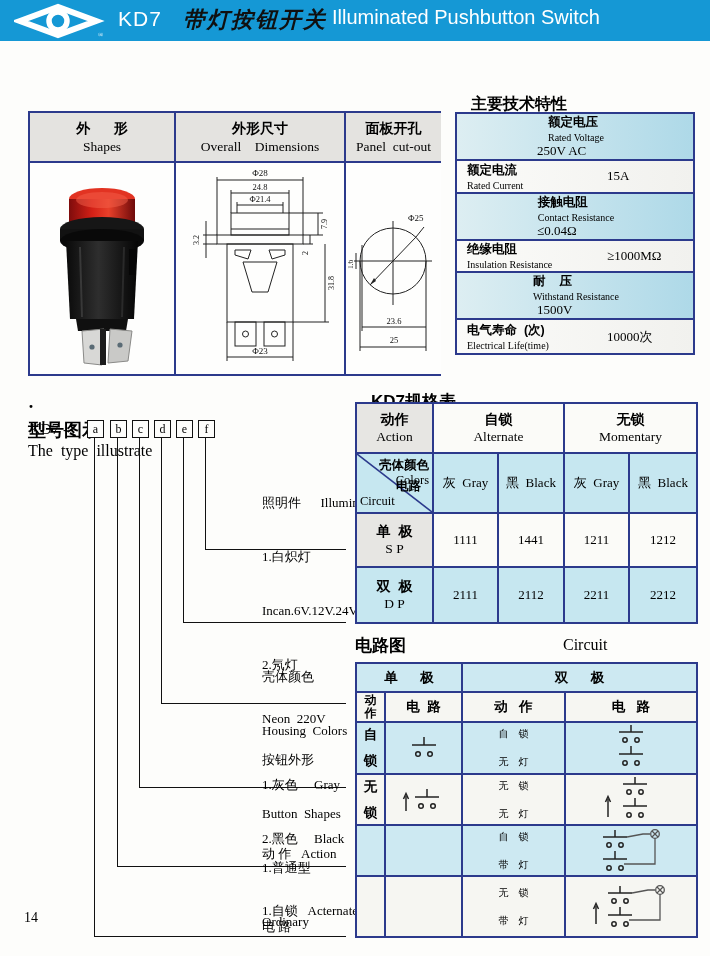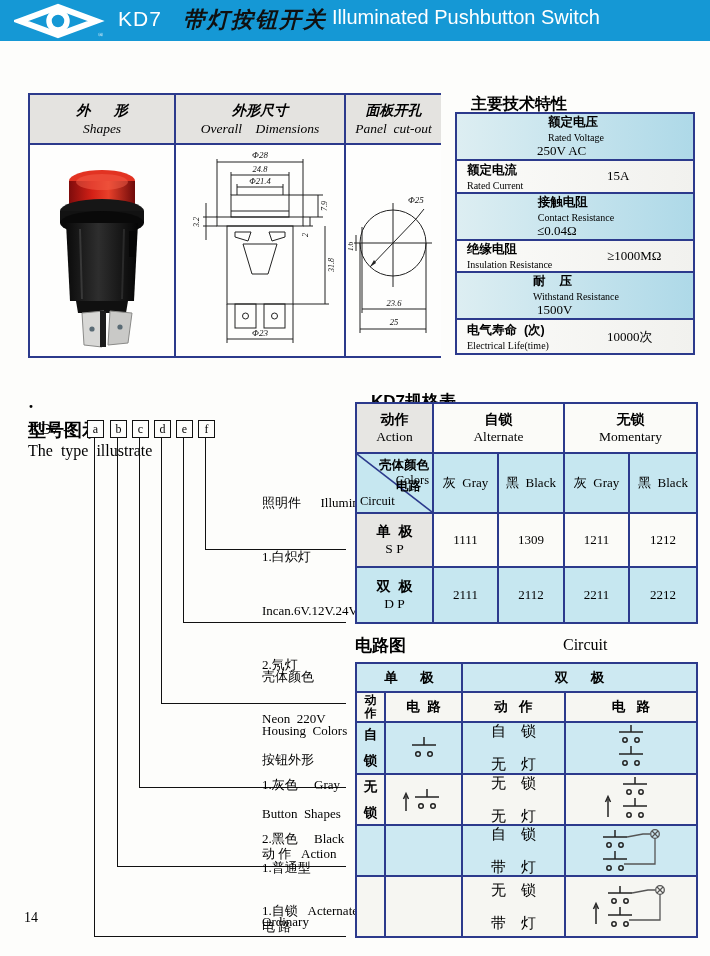--- a/index.html
+++ b/index.html
@@ -7,21 +7,21 @@
   .page{position:relative;width:710px;height:956px;background:#fdfdfb;overflow:hidden;margin:0 auto;}
 
   
   .header-bar{position:absolute;left:0;top:0;width:710px;height:41px;background:#1598d5;display:flex;align-items:center;}
   .logo{position:absolute;left:14px;top:3px;width:92px;height:36px;}
   .hdr-model{position:absolute;left:118px;top:7px;color:#fff;font-size:21px;font-family:"Liberation Sans",sans-serif;letter-spacing:1px;}
   .hdr-zh{position:absolute;left:183px;top:5px;color:#101010;font-size:22px;font-weight:bold;font-style:italic;font-family:"Liberation Sans",sans-serif;letter-spacing:2px;}
   .hdr-en{position:absolute;left:332px;top:6px;color:#fff;font-size:20px;font-family:"Liberation Sans",sans-serif;}
 
   
-  .shapes-table{position:absolute;left:28px;top:93px;width:413px;height:265px;border:2px solid #2c3a8c;background:#fff;display:grid;grid-template-columns:146px 170px 95px;grid-template-rows:50px 1fr;box-sizing:border-box;font-style:italic;}
+  .shapes-table{position:absolute;left:28px;top:111px;width:413px;height:265px;border:2px solid #2c3a8c;background:#fff;display:grid;grid-template-columns:146px 170px 95px;grid-template-rows:50px 1fr;box-sizing:border-box;}
   .shapes-table .hcell{background:#e4e3e0;border-right:2px solid #2c3a8c;border-bottom:2px solid #2c3a8c;display:flex;flex-direction:column;align-items:center;justify-content:center;gap:1px;}
   .shapes-table .hcell:nth-child(3){border-right:none;}
   .shapes-table .bcell{border-right:2px solid #2c3a8c;display:flex;align-items:center;justify-content:center;background:#fefefd;}
   .shapes-table .bcell:last-child{border-right:none;}
   .hcell .zh{font-size:14px;font-weight:bold;white-space:pre;font-family:"Liberation Sans",sans-serif;}
   .hcell .en{font-size:13.5px;white-space:pre;}
 
   
   .specs-title{position:absolute;left:455px;top:76px;white-space:pre;}
   .specs-title .zh{font-size:16px;font-weight:bold;font-family:"Liberation Sans",sans-serif;}
@@ -74,21 +74,21 @@
   .circ-title .en{font-size:16px;position:absolute;left:208px;top:2px;}
   .circ-table{position:absolute;left:355px;top:662px;width:343px;height:276px;border:2px solid #2c3a8c;box-sizing:border-box;display:grid;grid-template-columns:29px 77px 103px 1fr;grid-template-rows:29px 30px 52px 51px 51px 1fr;}
   .ct-cell{border-right:2px solid #2c3a8c;border-bottom:2px solid #2c3a8c;display:flex;align-items:center;justify-content:center;box-sizing:border-box;font-size:13.5px;}
   .ct-cell.no-r{border-right:none;}
   .ct-cell.no-b{border-bottom:none;}
   .ct-blue{background:#cde9f2;}
   .ct-white{background:#f6f6f2;}
   .ct-head{font-weight:bold;white-space:pre;font-family:"Liberation Sans",sans-serif;font-size:13.5px;}
   .ct-vert{flex-direction:column;gap:8px;font-weight:bold;font-family:"Liberation Sans",sans-serif;font-size:13.5px;line-height:14px;}
   .ct-vert2{flex-direction:column;gap:1px;font-weight:bold;font-family:"Liberation Sans",sans-serif;font-size:12px;line-height:13px;}
-  .ct-two{flex-direction:column;gap:14px;white-space:pre;font-size:15px;text-align:center;}
+  .ct-two{flex-direction:column;gap:14px;white-space:pre;font-size:10px;text-align:center;}
   .circ-svg{display:block;}
 
   .page-num{position:absolute;left:24px;top:910px;font-size:14px;}
   svg text{font-family:"Liberation Serif",serif;}
 </style>
 </head>
 <body>
 
 <div class="page">
 
@@ -374,21 +374,21 @@
       </div>
 
     <div class="lt-cell lt-gray">
       <span class="zh">单  极</span>
       <span class="en">S P</span>
     </div>
     <div class="lt-cell lt-white">
         <span class="lt-val">1111</span>
       </div>
     <div class="lt-cell lt-white">
-        <span class="lt-val">1309</span>
+        <span class="lt-val">1441</span>
       </div>
     <div class="lt-cell lt-white">
         <span class="lt-val">1211</span>
       </div>
     <div class="lt-cell lt-white no-r">
         <span class="lt-val">1212</span>
       </div>
 
     <div class="lt-cell lt-blue no-b">
       <span class="zh">双  极</span>

